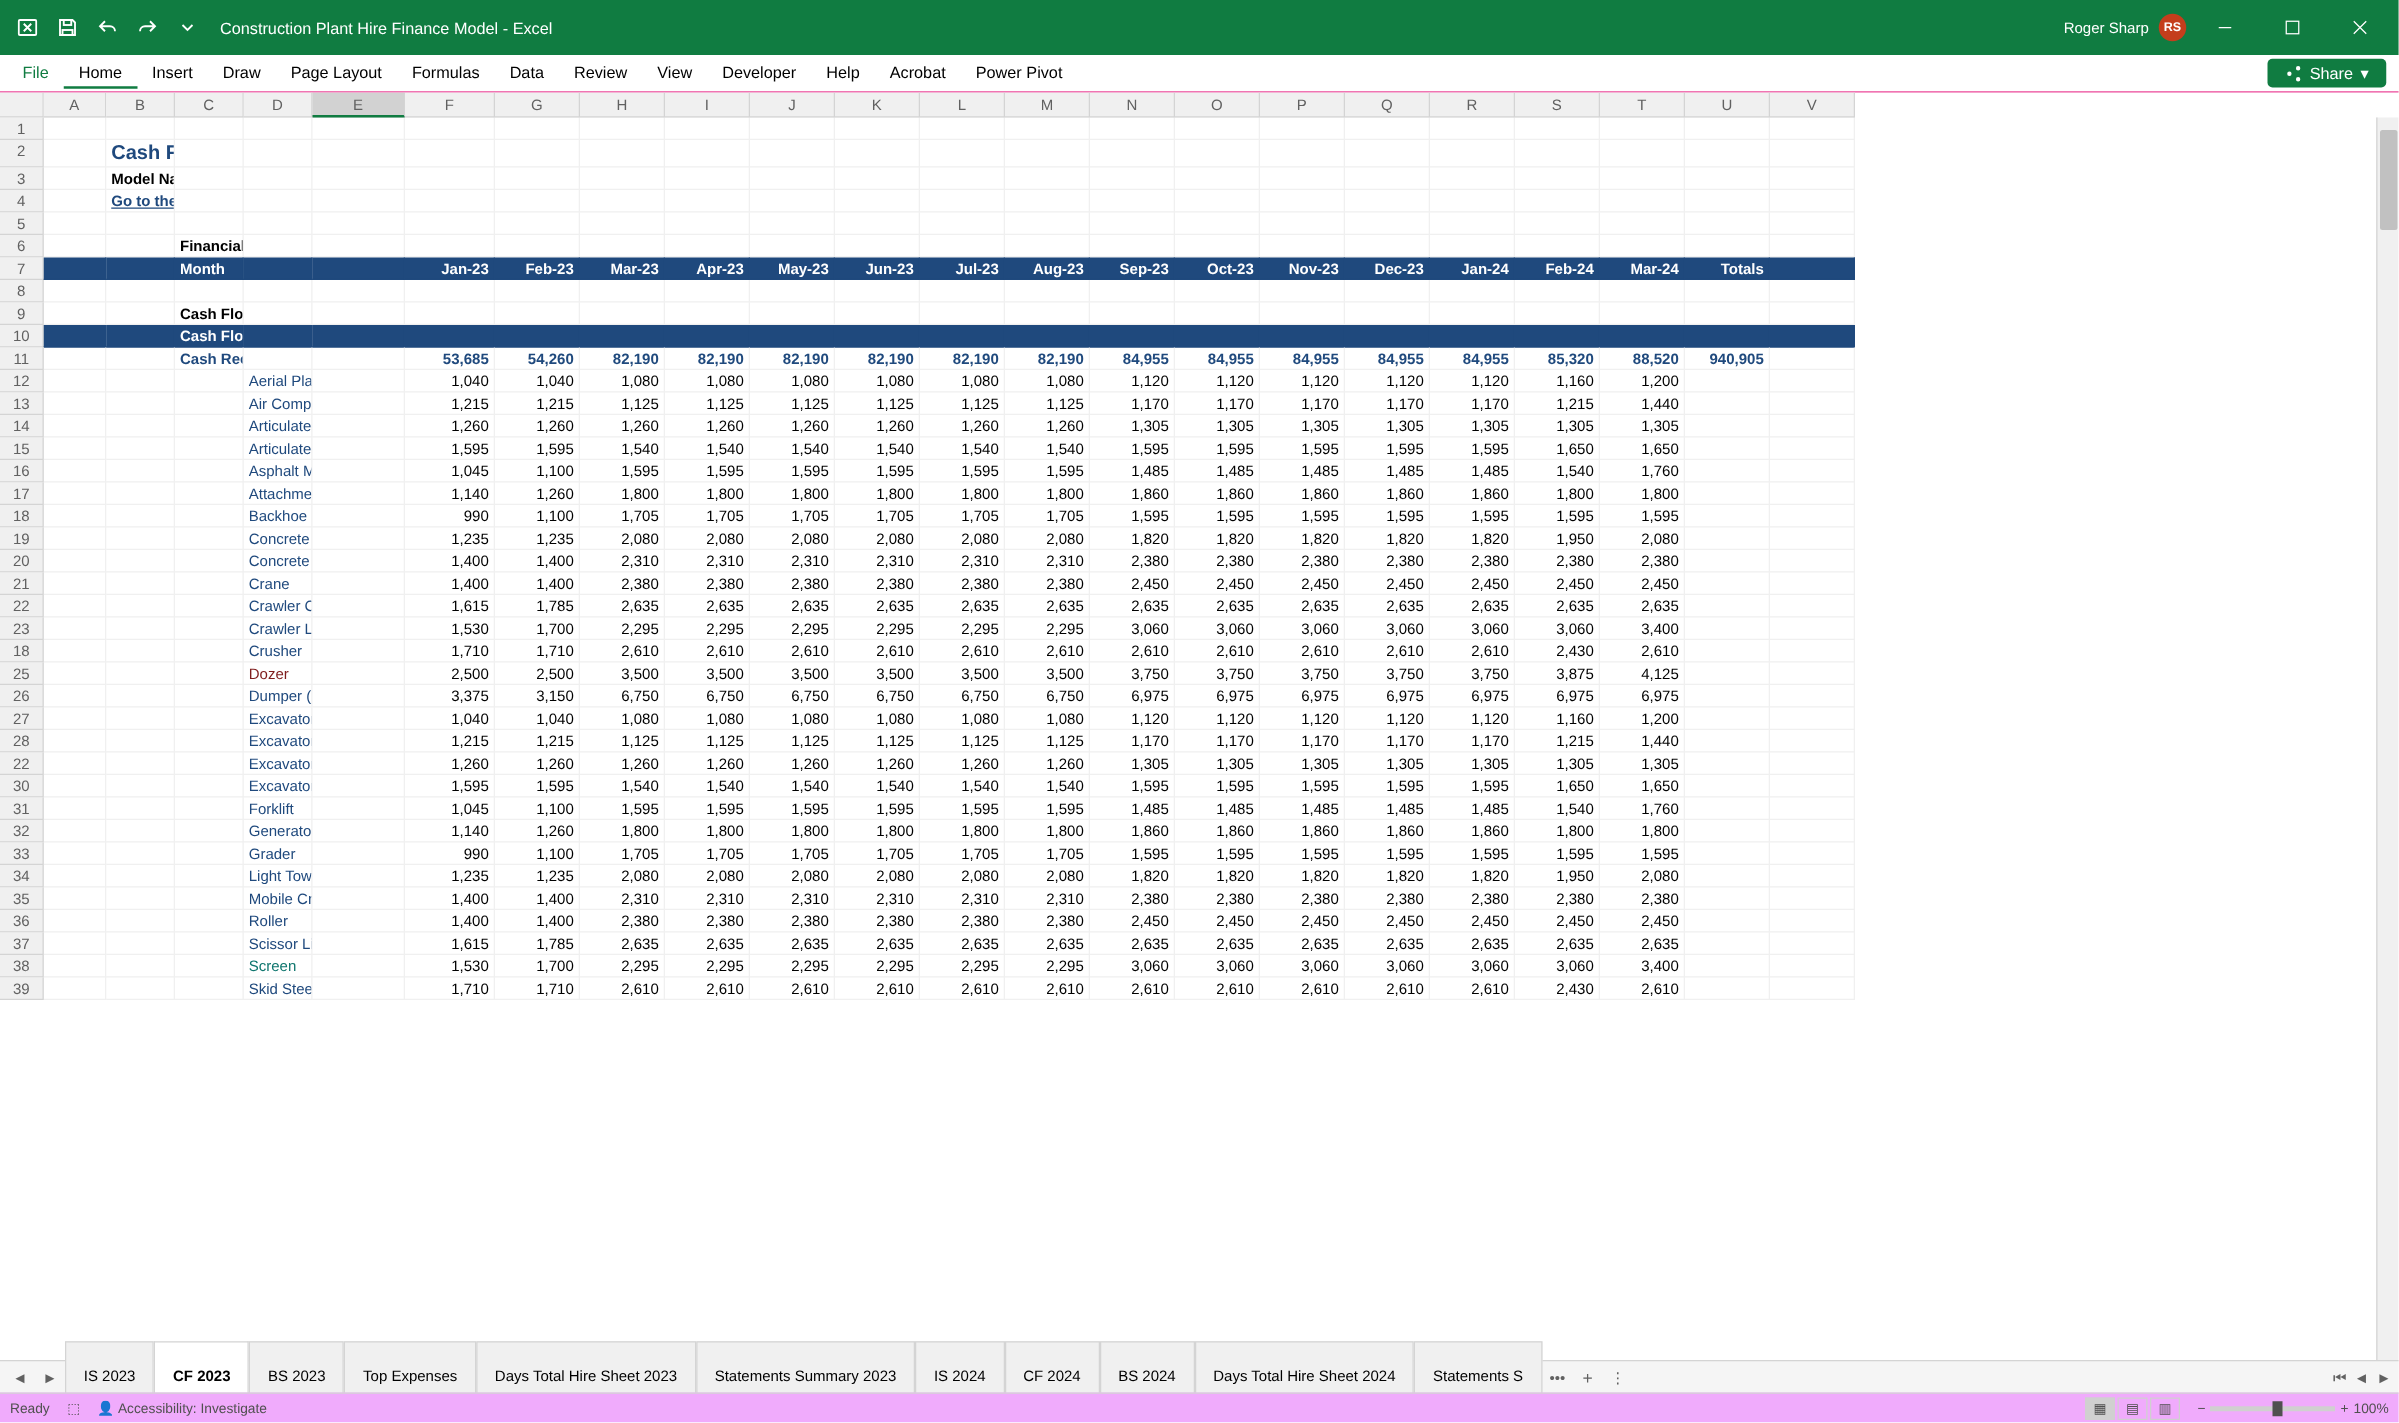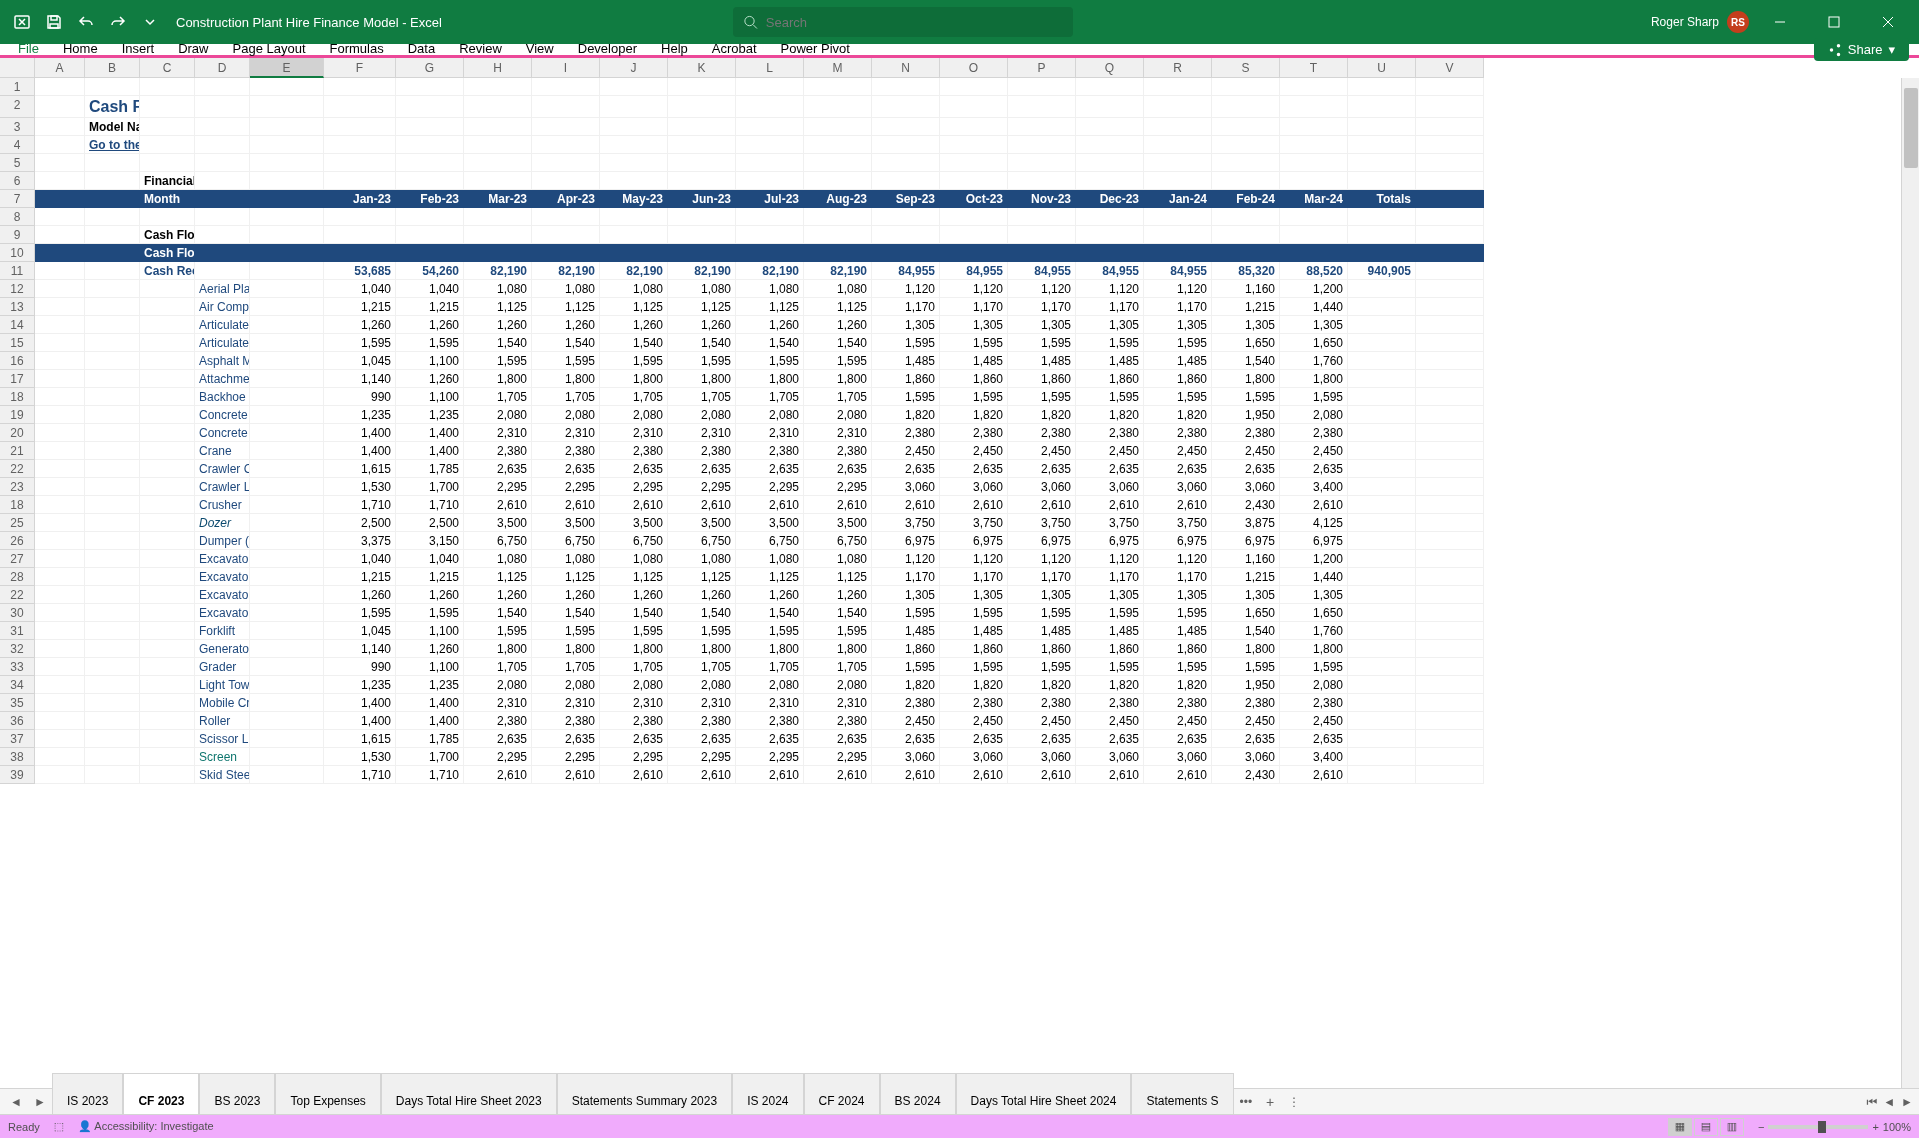--- a/index.html
+++ b/index.html
@@ -12,21 +12,21 @@
 .titlebar .doc-title { margin-left:8px; font-size:13px; }
 .titlebar .search { flex:0 0 340px; margin:0 auto; background:#0e6d39; border-radius:4px; height:30px; display:flex; align-items:center; padding:0 10px; }
 .titlebar .search svg { width:16px; height:16px; stroke:#c5e8d4; fill:none; margin-right:8px; }
 .titlebar .search input { background:transparent; border:none; outline:none; color:#c5e8d4; font-size:13px; width:100%; }
 .titlebar .user { margin-left:auto; display:flex; align-items:center; gap:8px; }
 .titlebar .avatar { width:22px; height:22px; border-radius:50%; background:#c43e1c; display:flex; align-items:center; justify-content:center; font-size:10px; font-weight:600; }
 .titlebar .win-btn { width:46px; height:44px; display:flex; align-items:center; justify-content:center; cursor:pointer; }
 .titlebar .win-btn svg { width:12px; height:12px; stroke:#fff; fill:none; stroke-width:1; }
 
 
-.ribbon { height:14px; background:#fff; display:flex; align-items:center; padding:0 6px; font-size:13px; border-bottom:3px solid #ec4899; }
+.ribbon { height:30px; background:#fff; display:flex; align-items:center; padding:0 6px; font-size:13px; border-bottom:1px solid #ec4899; }
 .ribbon .tab { padding:4px 12px; cursor:pointer; }
 .ribbon .tab:first-child { color:#107c41; }
 .ribbon .tab.active { border-bottom:2px solid #107c41; }
 .ribbon .share { margin-left:auto; background:#107c41; color:#fff; border-radius:4px; padding:4px 14px; display:flex; align-items:center; gap:6px; font-size:13px; cursor:pointer; margin-right:4px; }
 .ribbon .share svg { width:14px; height:14px; fill:#fff; }
 
 
 .grid-container { flex:1; overflow:hidden; position:relative; }
 .col-headers { display:flex; height:20px; font-size:12px; color:#616161; }
 .col-headers .sel-all { width:35px; border-right:1px solid #d4d4d4; border-bottom:1px solid #d4d4d4; background:#f0f0f0; }
@@ -101,27 +101,20 @@
       <svg viewBox="0 0 16 16">
         <path d="M10 3l4 4-4 4M14 7H6a4 4 0 00-4 4"></path>
       </svg>
     </div>
   <div class="qat-btn">
       <svg viewBox="0 0 16 16">
         <path d="M4 6l4 4 4-4"></path>
       </svg>
     </div>
   <span class="doc-title">Construction Plant Hire Finance Model  -  Excel</span>
-  <div class="search">
-    <svg viewBox="0 0 16 16">
-        <circle cx="7" cy="7" r="5"></circle>
-        <path d="M11 11l4 4"></path>
-      </svg>
-    <input placeholder="Search" style="">
-  </div>
   <div class="user">
     <span>Roger Sharp</span>
     <div class="avatar">RS</div>
     <div class="win-btn">
         <svg viewBox="0 0 12 12">
           <path d="M1 6h10"></path>
         </svg>
       </div>
     <div class="win-btn">
         <svg viewBox="0 0 12 12">
@@ -788,21 +781,21 @@
         <div class="cell cw-S num">2,430</div>
         <div class="cell cw-T num">2,610</div>
         <div class="cell cw-U"></div>
         <div class="cell cw-V"></div>
       </div>
       <div class="row ">
         <div class="rh">25</div>
         <div class="cell cw-A"></div>
         <div class="cell cw-B"></div>
         <div class="cell cw-C"></div>
-        <div class="cell cw-D" style="color: #0c4a6e; font-style: italic;">Dozer</div>
+        <div class="cell cw-D" style="color: #7f1d1d;">Dozer</div>
         <div class="cell cw-E"></div>
         <div class="cell cw-F num">2,500</div>
         <div class="cell cw-G num">2,500</div>
         <div class="cell cw-H num">3,500</div>
         <div class="cell cw-I num">3,500</div>
         <div class="cell cw-J num">3,500</div>
         <div class="cell cw-K num">3,500</div>
         <div class="cell cw-L num">3,500</div>
         <div class="cell cw-M num">3,500</div>
         <div class="cell cw-N num">3,750</div>

